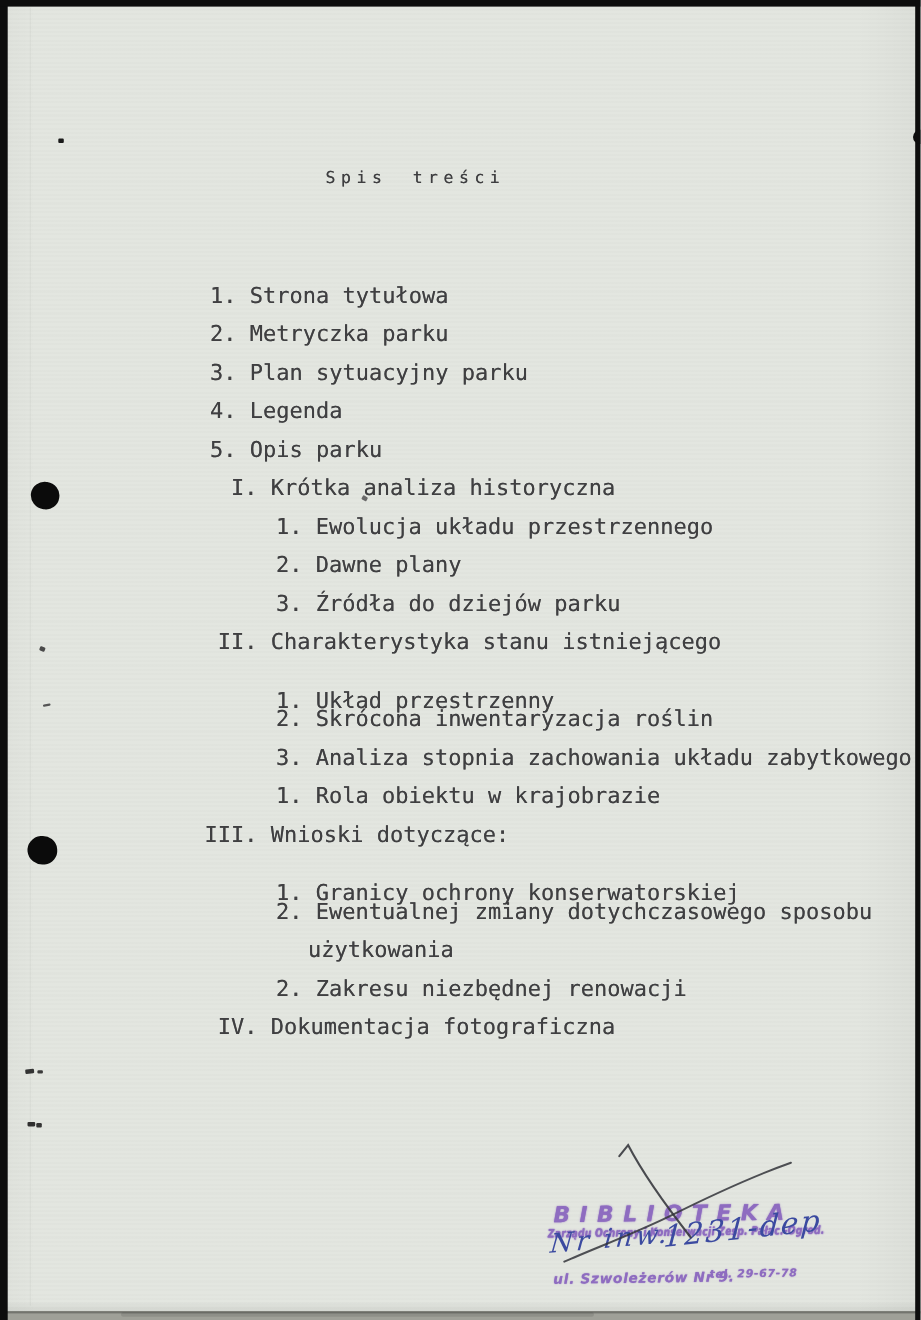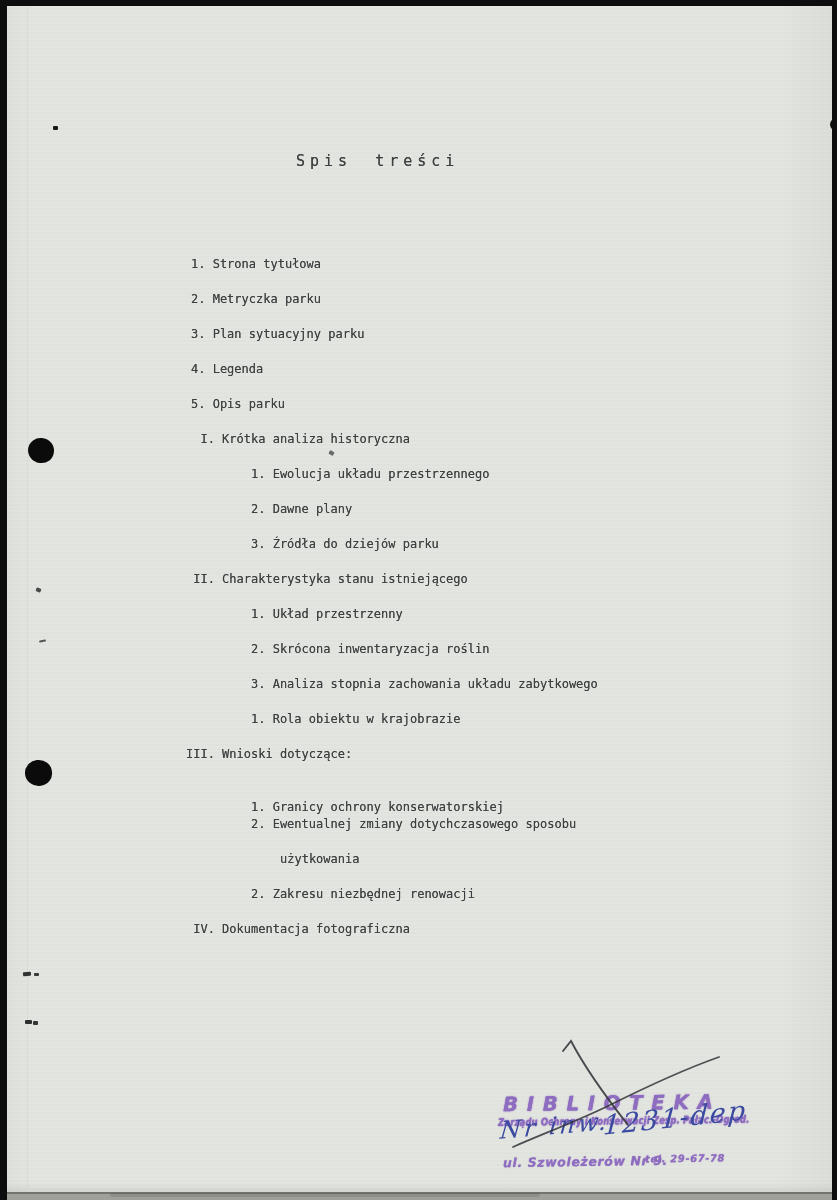--- a/index.html
+++ b/index.html
@@ -28,21 +28,21 @@
   
   .title{
     position:absolute;left:296px;top:154px;margin:0;
     font-size:15px;font-weight:normal;color:#3e3e40;
     letter-spacing:5px;word-spacing:9px;line-height:1;
     text-shadow:0 0 0.6px rgba(55,55,58,0.75);
     white-space:pre;
   }
   .toc-line{
     position:absolute;
-    font-size:12px;color:#3f3f41;line-height:1;
+    font-size:20px;color:#3f3f41;line-height:1;
     text-shadow:0 0 0.6px rgba(55,55,58,0.7);
     white-space:pre;
   }
 
   
   .hole{position:absolute;background:#0b0b0b;border-radius:50% 50% 48% 52%;z-index:2;}
   .hole-1{left:28px;top:438px;width:26px;height:25px;transform:rotate(8deg);}
   .hole-2{left:25px;top:760px;width:27px;height:26px;transform:rotate(-6deg);}
   .speck{position:absolute;background:#2c2c2c;z-index:2;border-radius:1px;}
   .speck-a{left:53px;top:126px;width:5px;height:4px;background:#1a1a1a;}
@@ -103,21 +103,21 @@
       <div class="toc-line" style="top: 258px; left: 191px;"><span class="toc-text">1. Strona tytułowa</span></div>
       <div class="toc-line" style="top: 293px; left: 191px;"><span class="toc-text">2. Metryczka parku</span></div>
       <div class="toc-line" style="top: 328px; left: 191px;"><span class="toc-text">3. Plan sytuacyjny parku</span></div>
       <div class="toc-line" style="top: 363px; left: 191px;"><span class="toc-text">4. Legenda</span></div>
       <div class="toc-line" style="top: 398px; left: 191px;"><span class="toc-text">5. Opis parku</span></div>
       <div class="toc-line" style="top: 433px; left: 186px;"><span class="toc-text">  I. Krótka analiza historyczna</span></div>
       <div class="toc-line" style="top: 468px; left: 251px;"><span class="toc-text">1. Ewolucja układu przestrzennego</span></div>
       <div class="toc-line" style="top: 503px; left: 251px;"><span class="toc-text">2. Dawne plany</span></div>
       <div class="toc-line" style="top: 538px; left: 251px;"><span class="toc-text">3. Źródła do dziejów parku</span></div>
       <div class="toc-line" style="top: 573px; left: 186px;"><span class="toc-text"> II. Charakterystyka stanu istniejącego</span></div>
-      <div class="toc-line" style="top: 608px; left: 251px;"><span class="toc-text">1. Układ przestrzenny</span></div>
+      <div class="toc-line" style="top: 627px; left: 251px;"><span class="toc-text">1. Układ przestrzenny</span></div>
       <div class="toc-line" style="top: 643px; left: 251px;"><span class="toc-text">2. Skrócona inwentaryzacja roślin</span></div>
       <div class="toc-line" style="top: 678px; left: 251px;"><span class="toc-text">3. Analiza stopnia zachowania układu zabytkowego</span></div>
       <div class="toc-line" style="top: 713px; left: 251px;"><span class="toc-text">1. Rola obiektu w krajobrazie</span></div>
       <div class="toc-line" style="top: 748px; left: 186px;"><span class="toc-text">III. Wnioski dotyczące:</span></div>
       <div class="toc-line" style="top: 801px; left: 251px;"><span class="toc-text">1. Granicy ochrony konserwatorskiej</span></div>
       <div class="toc-line" style="top: 818px; left: 251px;"><span class="toc-text">2. Ewentualnej zmiany dotychczasowego sposobu</span></div>
       <div class="toc-line" style="top: 853px; left: 280px;"><span class="toc-text">użytkowania</span></div>
       <div class="toc-line" style="top: 888px; left: 251px;"><span class="toc-text">2. Zakresu niezbędnej renowacji</span></div>
       <div class="toc-line" style="top: 923px; left: 186px;"><span class="toc-text"> IV. Dokumentacja fotograficzna</span></div>
     </div>

